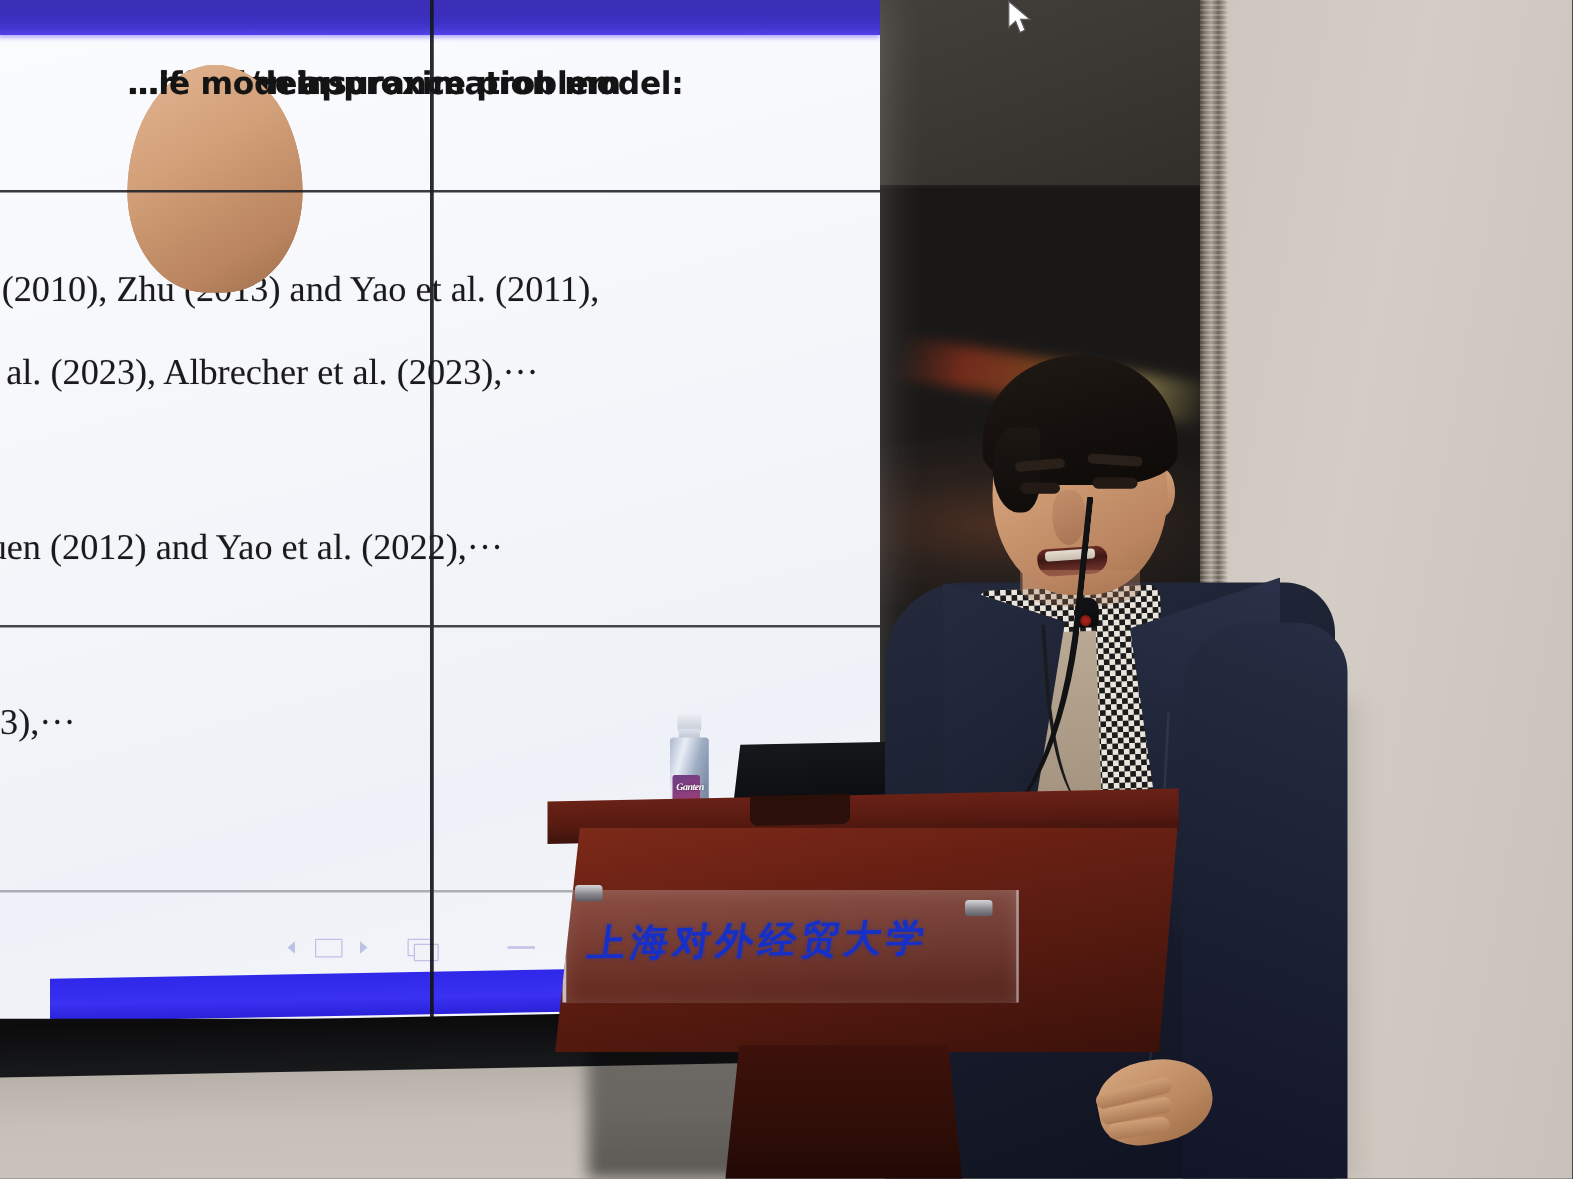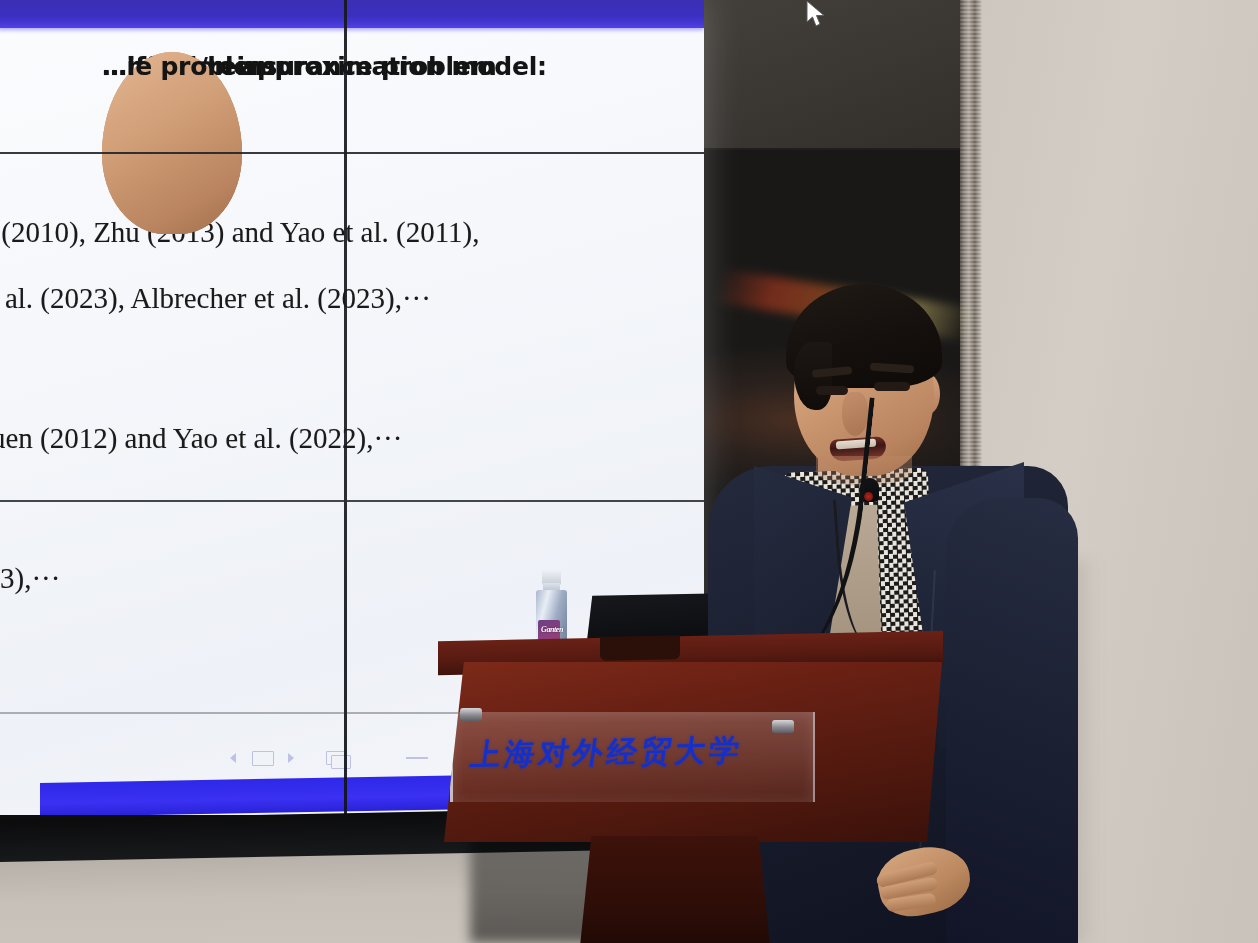--- a/index.html
+++ b/index.html
@@ -408,21 +408,21 @@
 
     <div class="slide">
       <div class="slide-head"></div>
 
       <div class="slide-body">
         <div class="ln head l1">…ment/reinsurance problem</div>
         <div class="ln body l2">…uler (2010), Zhu (2013) and Yao et al. (2011),</div>
         <div class="ln body l3">…u et al. (2023), Albrecher et al. (2023),···</div>
         <div class="ln head l4">…iffusion approximation model:</div>
         <div class="ln body l5">…  Yuen (2012) and Yao et al. (2022),···</div>
-        <div class="ln head l6">…le problem:</div>
+        <div class="ln head l6">…le model:</div>
         <div class="ln body l7">…023),···</div>
       </div>
 
       <div class="navbar">
         <div class="tri l" style="left:0px;"></div>
         <div class="ni" style="left:22px;width:20px;height:13px;"></div>
         <div class="tri r" style="left:58px;"></div>
         <div class="ni" style="left:96px;width:18px;height:12px;"></div>
         <div class="ni" style="left:101px;top:6px;width:18px;height:12px;background:#eef0fb;"></div>
         <div class="dash" style="left:176px;width:22px;"></div>

